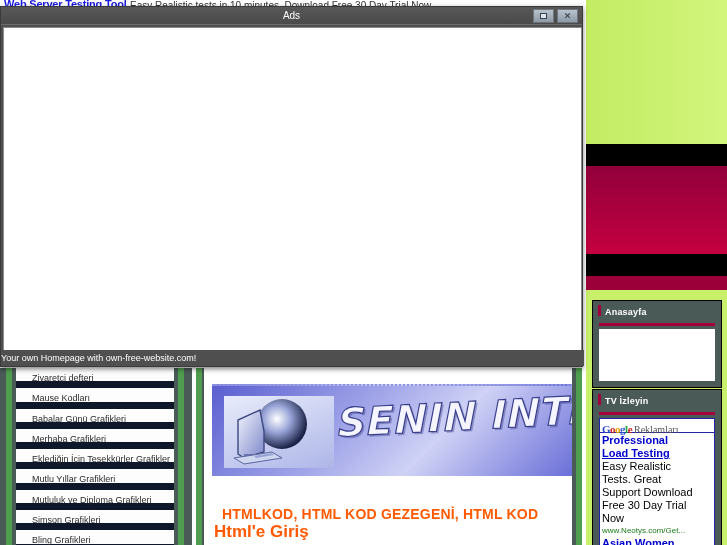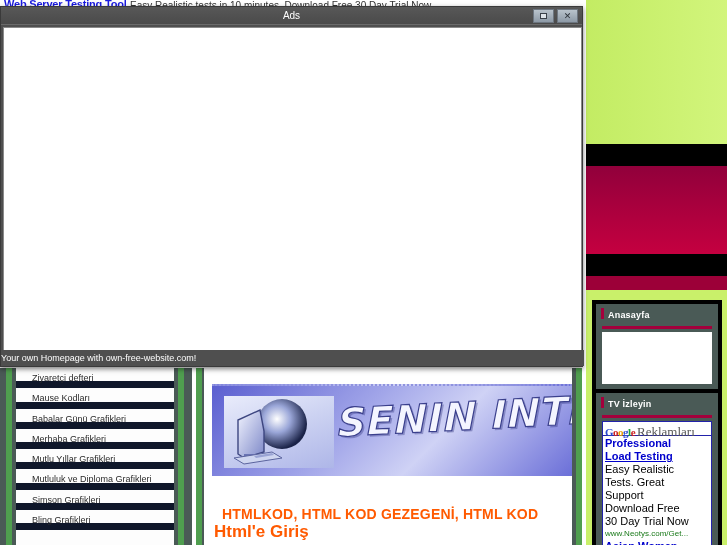--- a/index.html
+++ b/index.html
@@ -47,21 +47,21 @@
   .band-black-1 { top: 144px; height: 22px; background: #000000; }
   .band-red-1   { top: 166px; height: 88px; background: linear-gradient(to bottom,#91003b,#c50040); }
   .band-black-2 { top: 254px; height: 22px; background: #000000; }
   .band-red-2   { top: 276px; height: 14px; background: #9c0038; }
   .band-green-2 { top: 290px; height: 255px; background: #c9f06a; }
 
   
   .widget {
     position: absolute; left: 592px; width: 130px;
     background: #4a5a56;
-    border: 4px solid #000000;
+    border: 1px solid #000000;
   }
   .widget-hd {
     position: relative;
     color: #ffffff; font-size: 9px; font-weight: bold;
     padding: 6px 6px 6px 12px;
     letter-spacing: 0.2px;
   }
   .widget-hd::before {
     content: ""; position: absolute; left: 5px; top: 4px;
     width: 3px; height: 11px; background: #a4003c;
@@ -95,21 +95,21 @@
     font-family: "Liberation Serif", serif;
     font-size: 11px; color: #333; letter-spacing: -0.5px;
     font-weight: normal;
   }
   .gads-logo .g1 { color: #2a4bd0; font-weight: bold; }
   .gads-logo .g2 { color: #cc2222; font-weight: bold; }
   .gads-logo .g3 { color: #e8a000; font-weight: bold; }
   .gads-logo .g4 { color: #2a4bd0; font-weight: bold; }
   .gads-logo .g5 { color: #1aa33a; font-weight: bold; }
   .gads-logo .g6 { color: #cc2222; font-weight: bold; }
-  .gads-rek { font-size: 13px; color: #555; margin-left: 2px; }
+  .gads-rek { font-size: 10px; color: #555; margin-left: 2px; }
 
   .gad-item { padding: 1px 18px 0 2px; }
   .gad-t1 { color: #0000cc; font-weight: bold; font-size: 11px; line-height: 13px;
             font-family: "Liberation Sans", sans-serif; }
   .gad-t2 { color: #0000cc; font-weight: bold; font-size: 11px; line-height: 13px;
             text-decoration: underline; font-family: "Liberation Sans", sans-serif; }
   .gad-body { color: #000; font-size: 11px; line-height: 13px;
               font-family: "Liberation Sans", sans-serif; }
   .gad-url { color: #1a7a1a; font-size: 8px; line-height: 11px;
              font-family: "Liberation Sans", sans-serif; }
@@ -277,20 +277,21 @@
     </div>
 
     <div class="leftrail">
       <div class="greenbar a"></div>
       <div class="greenbar b"></div>
       <div class="navlist">
         <div class="navitem">Ziyaretçi defteri</div>
         <div class="navitem">Mause Kodları</div>
         <div class="navitem">Babalar Günü Grafikleri</div>
         <div class="navitem">Merhaba Grafikleri</div>
+        <div class="navitem">Eklediğin İçin Teşekkürler Grafikler</div>
         <div class="navitem">Mutlu Yıllar Grafikleri</div>
         <div class="navitem">Mutluluk ve Diploma Grafikleri</div>
         <div class="navitem">Simson Grafikleri</div>
         <div class="navitem">Bling Grafikleri</div>
       </div>
     </div>
 
     <div class="maincol">
       <div class="greenbar"></div>
       <div class="greenbar r"></div>

